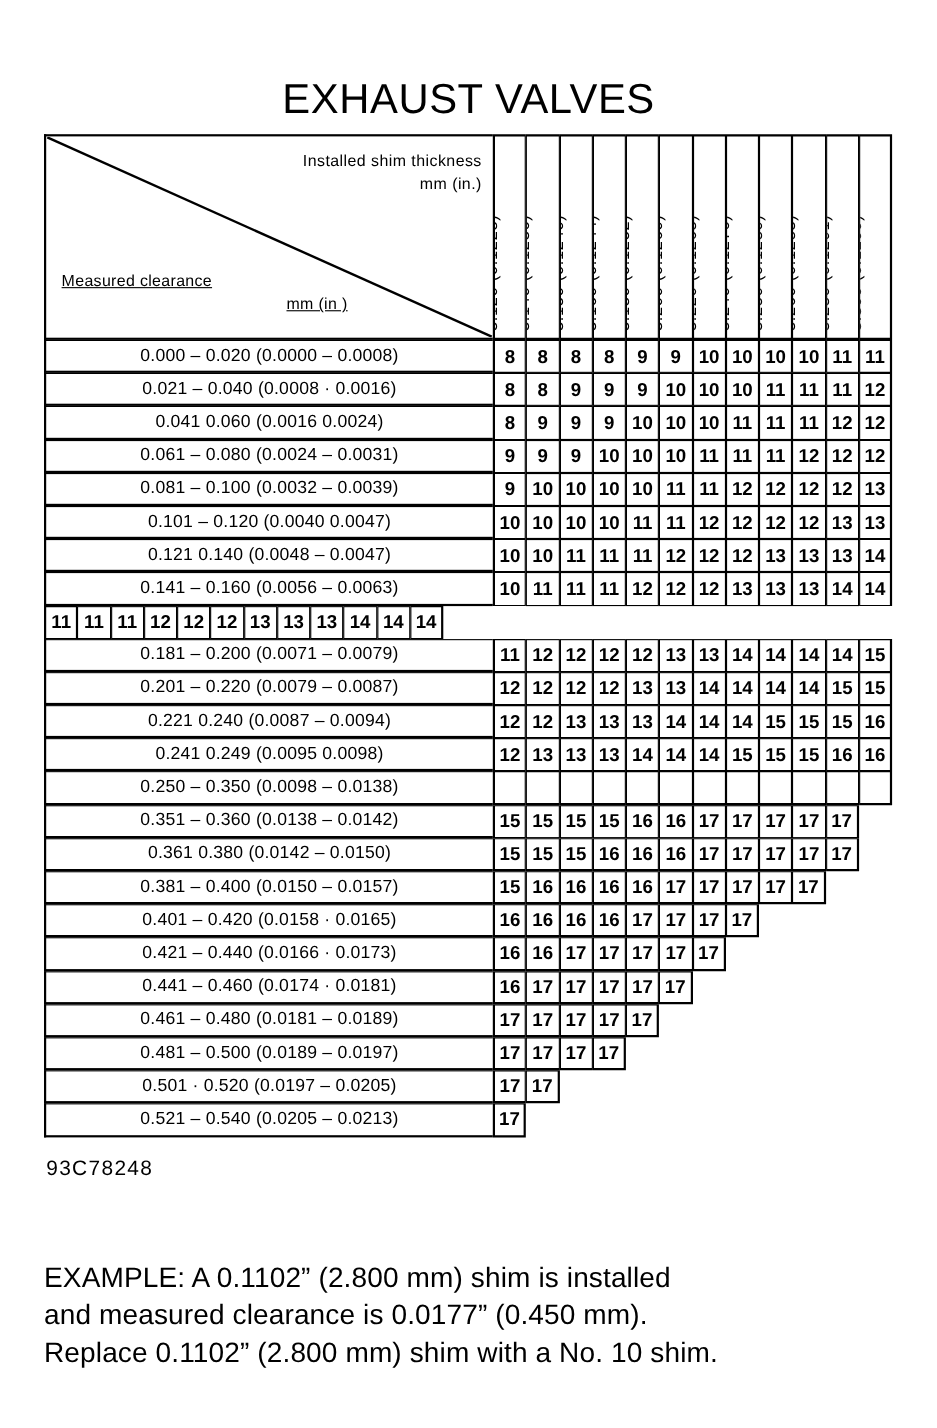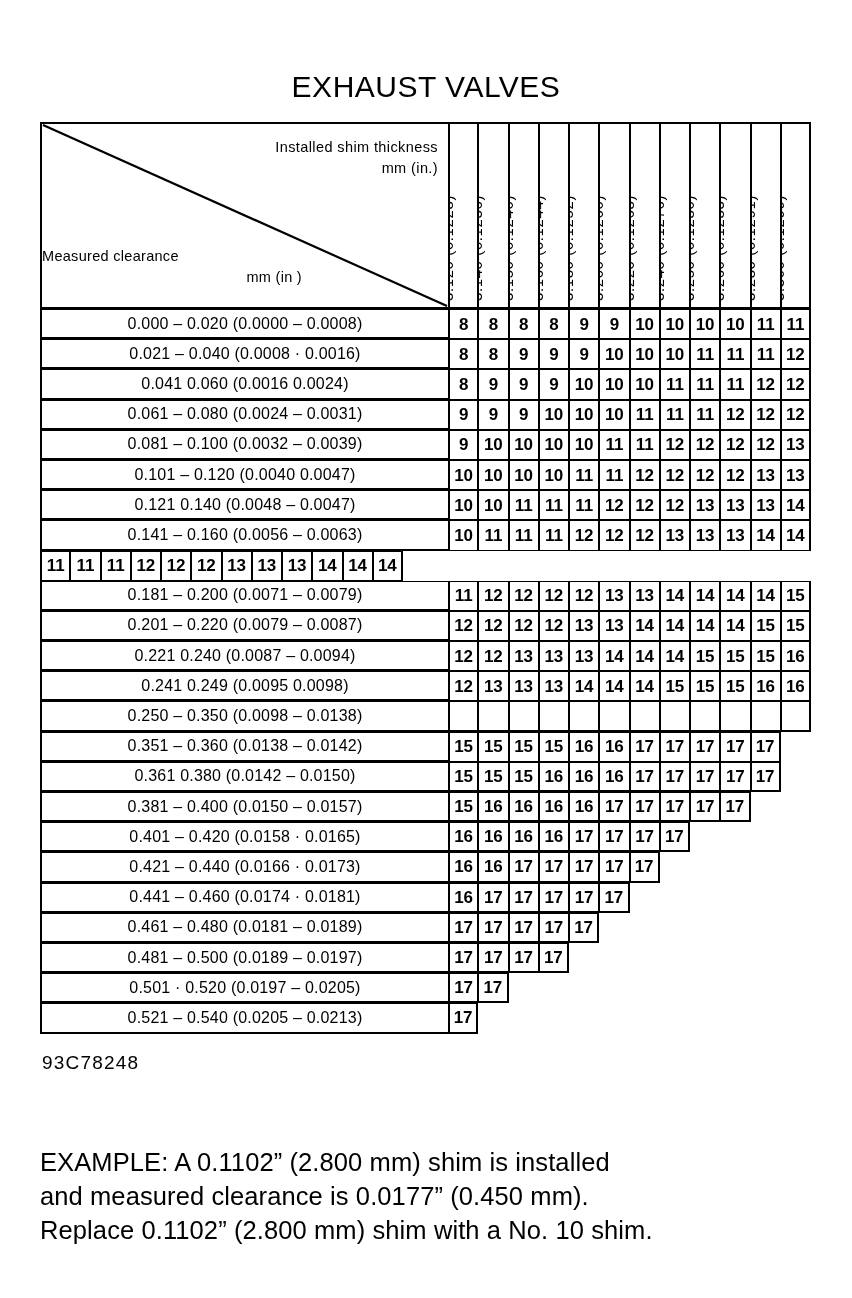--- a/index.html
+++ b/index.html
@@ -17,21 +17,21 @@
     overflow: hidden;
   }
 
   
   #page-title {
     position: absolute;
     top: 70px;
     left: 0;
     width: 852px;
     text-align: center;
-    font-size: 30px;
+    font-size: 38px;
     letter-spacing: 0.5px;
     font-weight: 400;
   }
 
   
   #chart {
     position: absolute;
     left: 40px;
     top: 122px;
     width: 771px;
@@ -70,27 +70,28 @@
     top: 13px;
     width: 280px;
     text-align: right;
     font-size: 14.5px;
     line-height: 1.45;
     letter-spacing: 0.4px;
   }
   #label-shim .sub { display: block; }
   #label-clearance {
     position: absolute;
-    left: 0;
+    left: 14px;
     bottom: 18px;
     width: 260px;
     text-align: left;
     font-size: 14.5px;
     line-height: 1.5;
     letter-spacing: 0.3px;
+    text-decoration: underline;
   }
   #label-clearance .sub {
     display: block;
     text-align: right;
     padding-left: 26px;
   }
 
   #col-head-row {
     position: absolute;
     left: 408px;

